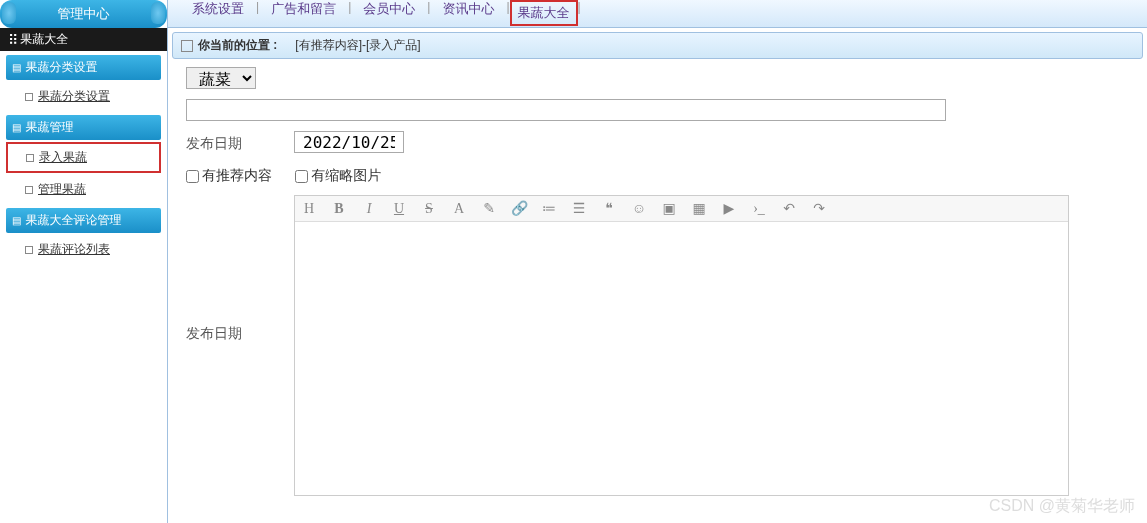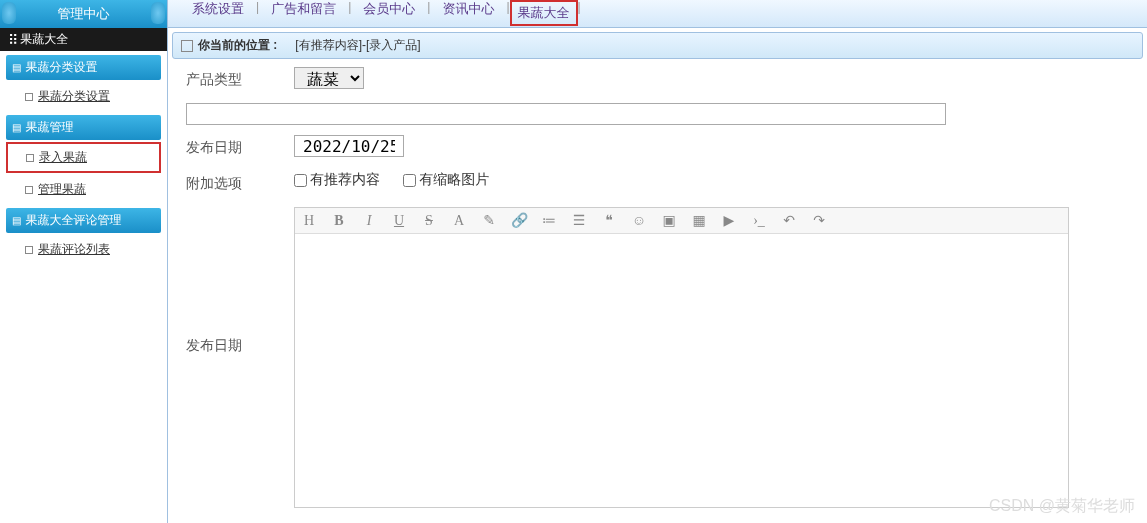--- a/index.html
+++ b/index.html
@@ -4,21 +4,21 @@
 <style>
 * { box-sizing: border-box; margin: 0; padding: 0; }
 body { font-family: "Microsoft YaHei", Arial, sans-serif; font-size: 12px; color: #333; background: #fff; width: 1147px; height: 523px; overflow: hidden; position: relative; }
 
 .topnav { height: 28px; background: linear-gradient(#f0f8ff, #d4e8fa); border-bottom: 1px solid #a0c0e0; padding-left: 180px; display: flex; align-items: flex-start; }
 .topnav a { color: #5a3a8a; text-decoration: none; padding: 0 12px; font-size: 13px; }
 .topnav .sep { color: #999; }
 .topnav .hl { border: 2px solid #d03030; padding: 2px 6px; }
 
 .sidebar { position: absolute; left: 0; top: 0; width: 168px; height: 523px; border-right: 1px solid #a0c0e0; background: #fff; }
-.sb-header { height: 28px; background: linear-gradient(#3db5e6, #1a8fc8); color: #fff; text-align: center; line-height: 28px; font-size: 13px; position: relative; }
+.sb-header { height: 28px; background: linear-gradient(#3db5e6, #1a8fc8); color: #fff; text-align: center; line-height: 28px; font-size: 13px; position: relative; border-radius: 12px; }
 .sb-handle { position: absolute; top: 2px; width: 14px; height: 22px; background: radial-gradient(#6fc8f0, #2a9dd0); border-radius: 6px; }
 .sb-handle.l { left: 2px; } .sb-handle.r { right: 2px; }
 .sb-root { background: #1a1a1a; color: #fff; padding: 3px 8px; font-size: 12px; display: flex; align-items: center; }
 .sb-root .dots { letter-spacing: -2px; margin-right: 4px; font-size: 14px; }
 
 .sb-group { margin: 4px 6px; }
 .sb-group-hd { background: linear-gradient(#3db5e6, #1a8fc8); color: #fff; padding: 4px 6px; font-size: 12px; display: flex; align-items: center; border-radius: 2px; }
 .sb-group-hd .gicon { margin-right: 4px; font-size: 10px; }
 .sb-item { padding: 5px 6px 5px 18px; color: #333; text-decoration: underline; cursor: pointer; display: flex; align-items: center; border: 1px solid transparent; margin: 2px 0; }
 .sb-item .sicon { width: 8px; height: 8px; border: 1px solid #888; margin-right: 5px; flex-shrink: 0; }
@@ -91,34 +91,32 @@
 
 <div class="main">
   <div class="breadcrumb">
     <span class="bicon"></span>
     <b>你当前的位置 :</b>
     <span>[有推荐内容]-[录入产品]</span>
   </div>
 
   <div class="form">
     <div class="form-row">
-      <div class="form-label">产品类型</div>
       <div class="form-ctrl">
         <select><option>蔬菜</option></select>
       </div>
     </div>
     <div class="form-row">
       <div class="form-ctrl"><input type="text" class="title-input" value="" style=""></div>
     </div>
     <div class="form-row">
       <div class="form-label">发布日期</div>
       <div class="form-ctrl"><input type="text" class="date-input" value="2022/10/25" style=""></div>
     </div>
     <div class="form-row">
-      <div class="form-label">附加选项</div>
       <div class="form-ctrl chk-line">
         <label><input type="checkbox" style=""><span>有推荐内容</span></label>
         <label><input type="checkbox" style=""><span>有缩略图片</span></label>
       </div>
     </div>
     <div class="form-row">
       <div class="form-label" style="padding-top:130px">发布日期</div>
       <div class="form-ctrl">
         <div class="editor">
           <div class="editor-tb">

